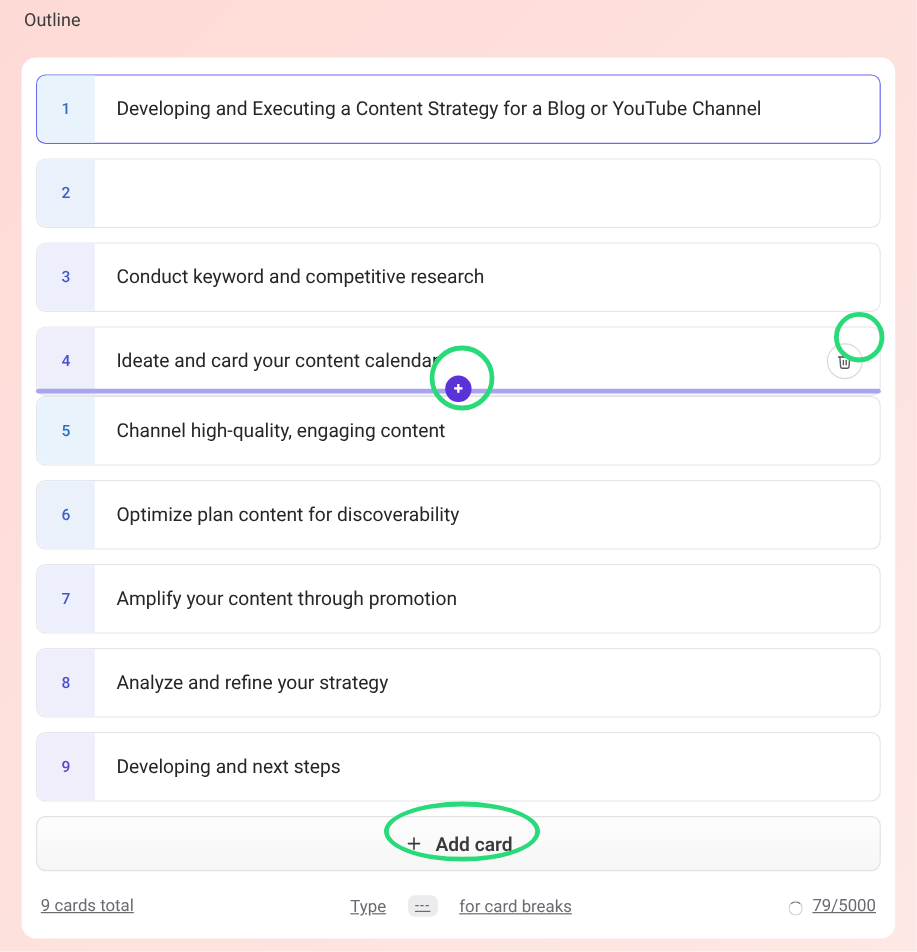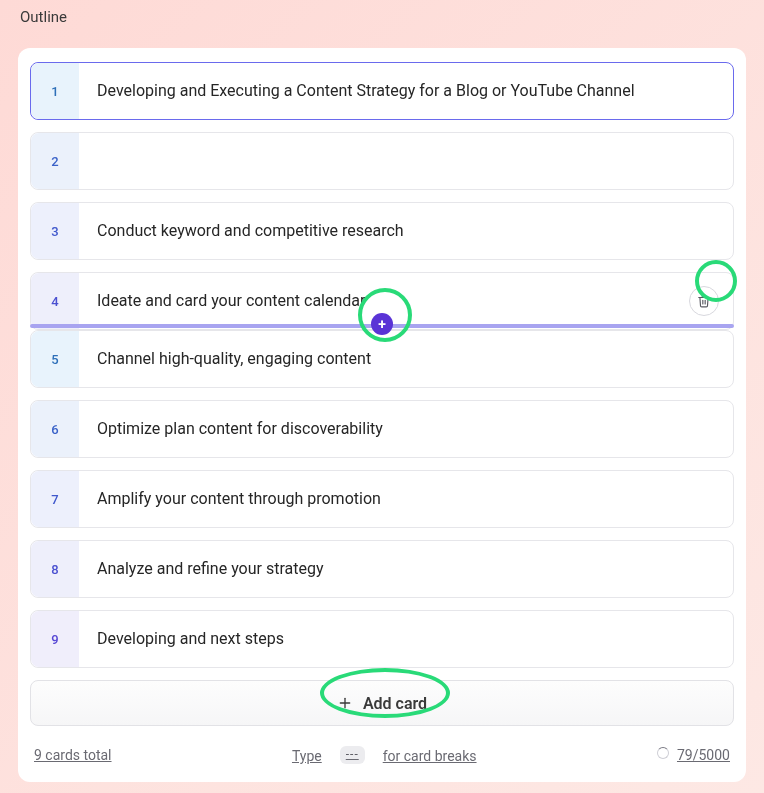--- a/index.html
+++ b/index.html
@@ -167,21 +167,21 @@
       justify-content: center;
       background: #ececef;
       border-radius: 6px;
       padding: 1px 6px 3px;
       font-size: 12px;
       color: #5a5a62;
       letter-spacing: 1px;
     }
     .footer-right {
       display: flex;
-      align-items: flex-start;
+      align-items: flex-end;
       gap: 8px;
     }
     .spinner {
       width: 12px;
       height: 12px;
       border: 1.5px solid #cfcfd6;
       border-top-color: #7a7a84;
       border-radius: 50%;
     }
     .highlight-circle {

